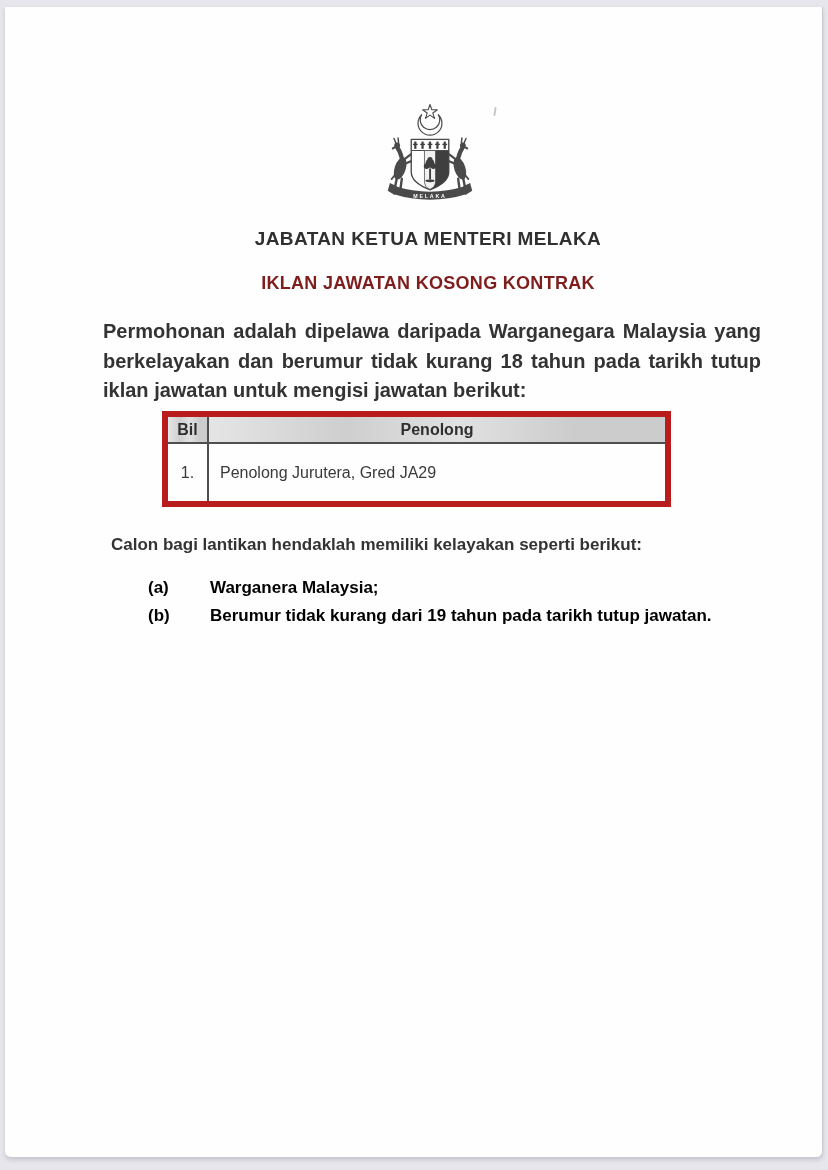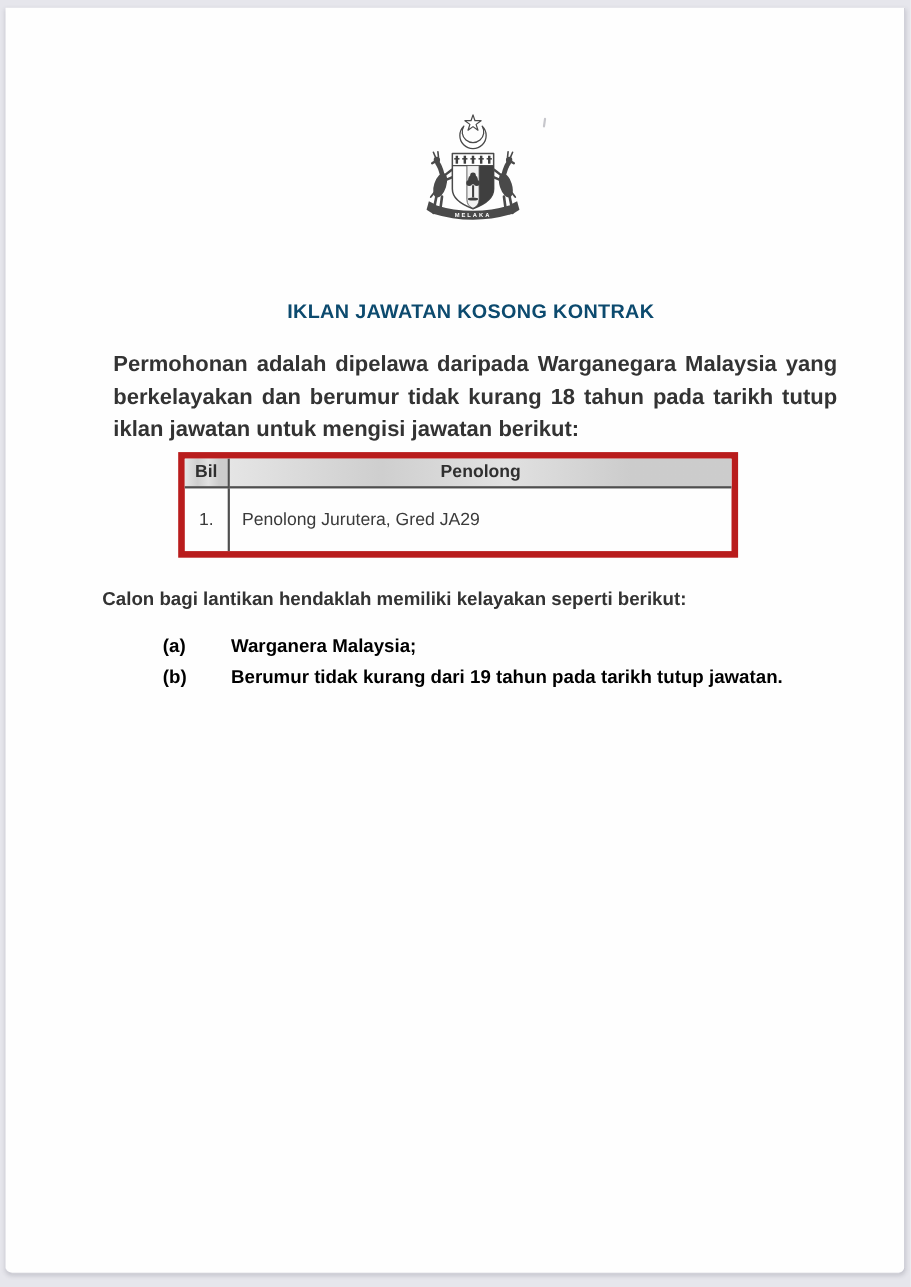--- a/index.html
+++ b/index.html
@@ -19,42 +19,42 @@
   }
   .abs{position:absolute;}
   .ink{color:#353535;}
   .emblem{left:361px;top:93px;width:128px;height:113px;}
   .scan-mark{
     left:489px;top:100px;width:2px;height:9px;
     background:#b9b9bf;transform:rotate(8deg);border-radius:1px;opacity:.8;
   }
   .center-band{left:93px;width:660px;text-align:center;}
   .doc-title{top:221px;font-size:19px;font-weight:bold;letter-spacing:.4px;color:#303030;}
-  .doc-subtitle{top:266px;font-size:18px;font-weight:bold;letter-spacing:.3px;color:#0c4a6e;}
+  .doc-subtitle{top:266px;font-size:18px;font-weight:bold;letter-spacing:.3px;color:#7f1d1d;}
   .intro{
     left:98px;top:310px;width:658px;
     font-size:20px;font-weight:bold;line-height:29.5px;
     text-align:justify;color:#333;
   }
   .vacancy-table{
     left:157px;top:404px;width:497px;
     display:grid;grid-template-columns:41px 1fr;grid-template-rows:27px 57px;
     border:6px solid #b91c1c;
     font-size:16px;color:#3a3a3a;
   }
   .vacancy-table .cell{display:flex;align-items:center;}
   .th{
     background:#d7d7d7;font-weight:bold;justify-content:center;
     border-bottom:2px solid #4f4f4f;color:#2f2f2f;
     background-image:linear-gradient(90deg, rgba(255,255,255,.35) 0%, rgba(0,0,0,.04) 30%, rgba(255,255,255,.25) 55%, rgba(0,0,0,.05) 80%);
   }
   .col-div{border-right:2px solid #4f4f4f;}
   .td-bil{justify-content:center;}
   .td-jawatan{padding-left:11px;}
-  .calon{left:88px;top:528px;font-size:17px;font-weight:bold;color:#333;}
+  .calon{left:106px;top:528px;font-size:17px;font-weight:bold;color:#333;}
   .req-row{left:143px;font-size:17px;font-weight:bold;color:#000000;}
   .req-label{display:inline-block;width:62px;}
   .req-a{top:571px;}
   .req-b{top:599px;}
 </style>
 </head>
 <body>
 
 <div class="page">
 
@@ -114,20 +114,21 @@
         <path d="M28,97 L36,101 L33.5,111 L25.5,106 Z" fill="#4a4a4a" stroke="none"></path>
         <path d="M122,97 L114,101 L116.5,111 L124.5,106 Z" fill="#4a4a4a" stroke="none"></path>
         <path d="M33,105.5 Q75,118.5 117,105.5" stroke="#4a4a4a" stroke-width="9.5" fill="none"></path>
         <text x="75" y="114.2" text-anchor="middle" fill="#ffffff" stroke="none" font-size="6.2" font-weight="bold" letter-spacing="2.1" font-family="Liberation Sans, sans-serif">MELAKA</text>
       </g>
     </g>
   </svg>
 
   <div class="abs scan-mark"></div>
 
+  <div class="abs center-band doc-title ink">JABATAN KETUA MENTERI MELAKA</div>
   <div class="abs center-band doc-subtitle ink">IKLAN JAWATAN KOSONG KONTRAK</div>
 
   <div class="abs intro">Permohonan adalah dipelawa daripada Warganegara Malaysia yang berkelayakan dan berumur tidak kurang 18 tahun pada tarikh tutup iklan jawatan untuk mengisi jawatan berikut:</div>
 
   <div class="abs vacancy-table">
     <div class="cell th col-div">Bil</div>
     <div class="cell th">Penolong</div>
     <div class="cell td-bil col-div">1.</div>
     <div class="cell td-jawatan">Penolong Jurutera, Gred JA29</div>
   </div>

